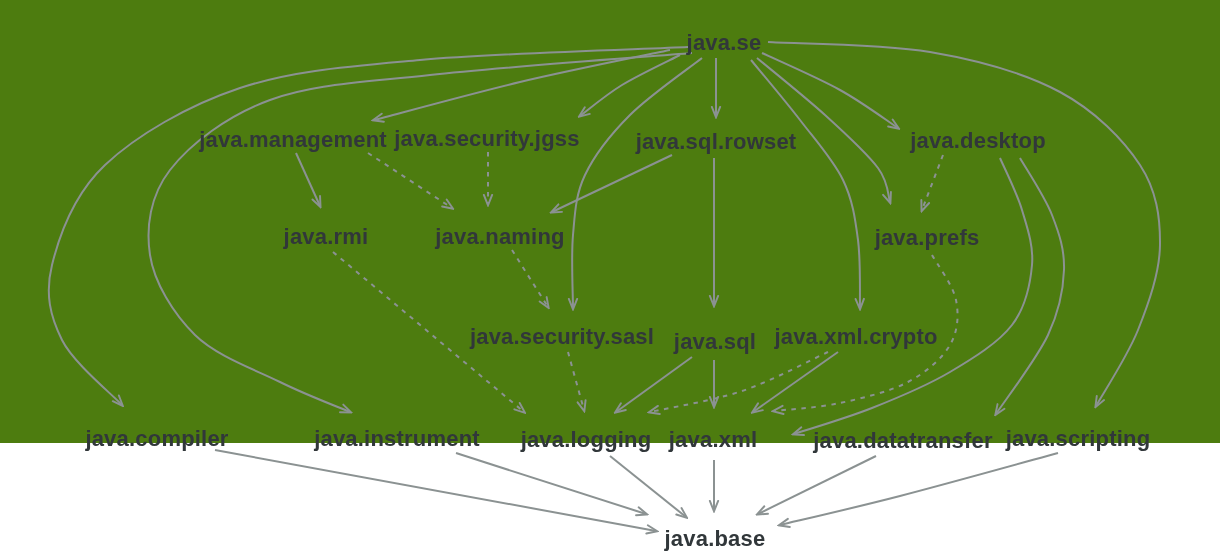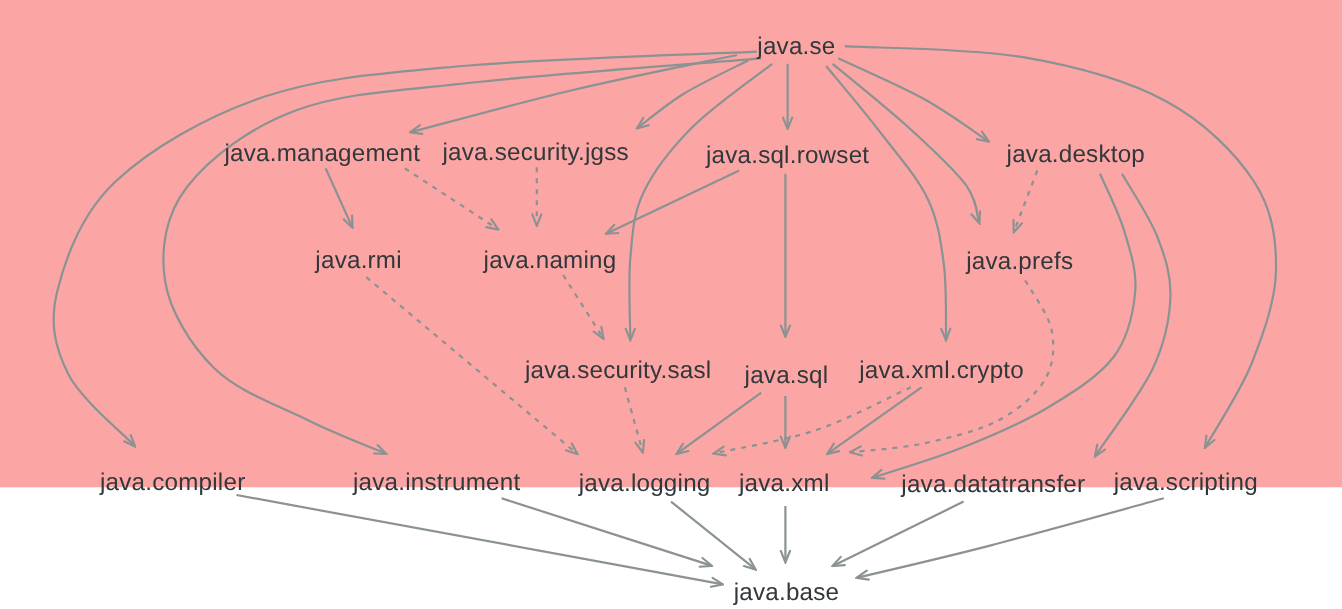--- a/index.html
+++ b/index.html
@@ -1,17 +1,17 @@
 <!DOCTYPE html>
 <html><head>
 <meta charset="utf-8">
 <style>
   html,body{margin:0;padding:0;background:#ffffff;}
   body{width:1220px;height:554px;overflow:hidden;font-family:"Liberation Sans",sans-serif;}
-  #stage{position:relative;width:1220px;height:443px;background:#fca5a5;}
+  #stage{position:relative;width:1220px;height:443px;background:#4d7c0f;font-weight:bold;}
   svg{display:block;}
   .node-label{font-family:"Liberation Sans","DejaVu Sans",sans-serif;font-size:22px;letter-spacing:.2px;}
   .edge{fill:none;stroke-width:2;}
   .edge.dashed{stroke-dasharray:4.5 5.5;}
 </style>
 </head>
 <body>
 
 <div id="stage">
   <svg id="graph" viewBox="0 0 1220 554" width="1220" height="554" xmlns="http://www.w3.org/2000/svg">

